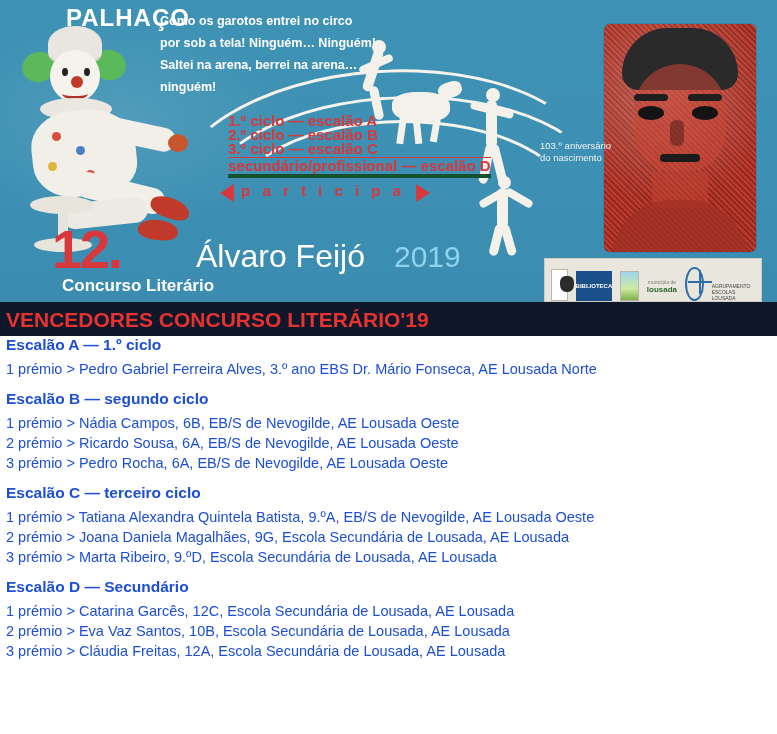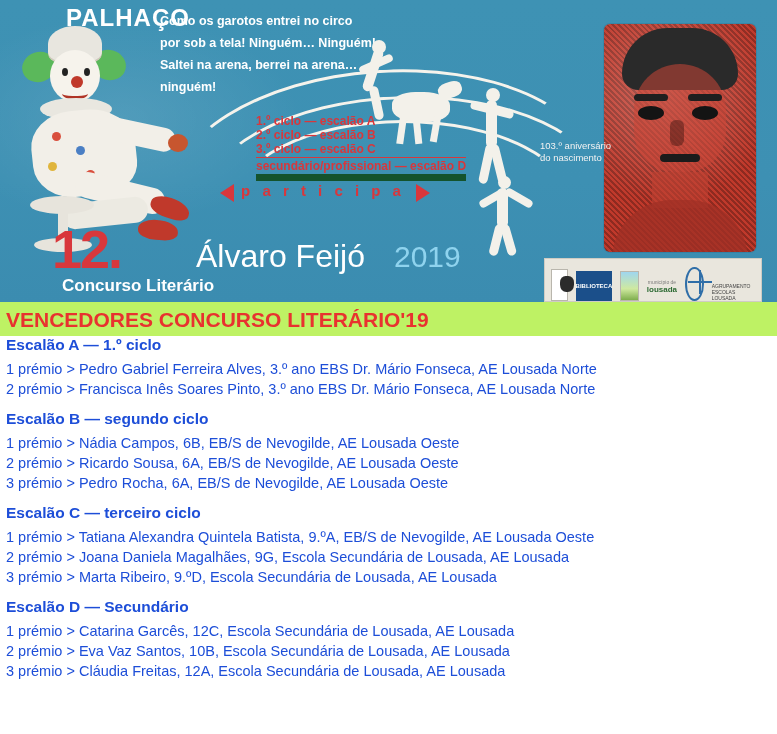--- a/index.html
+++ b/index.html
@@ -226,30 +226,29 @@
   }
   .sw1 { left: 170px; top: 70px; width: 420px; height: 220px; transform: rotate(-4deg); }
   .sw2 { left: 200px; top: 96px; width: 400px; height: 200px; transform: rotate(-2deg); }
   .sw3 { left: 230px; top: 120px; width: 340px; height: 170px; }
 
   
   .ciclos {
     position: absolute;
     left: 228px; top: 114px;
     color: #d8373c;
-    font-size: 12px;
+    font-size: 15px;
     line-height: 14px;
     font-weight: bold;
     z-index: 7;
-    margin-left: 28px;
   }
   .ciclos .c-line { white-space: nowrap; }
   .ciclos .c-sec {
     border-top: 1px solid #d8373c;
-    border-bottom: 7px solid #14532d;
+    border-bottom: 4px solid #14532d;
     padding: 1px 0 1px 0;
     margin-top: 1px;
   }
 
   .participa-wrap {
     position: absolute;
     left: 228px; top: 182px;
     width: 190px;
     z-index: 7;
   }
@@ -448,21 +447,21 @@
   
   .headline {
     position: absolute;
     left: 0; top: 302px;
     width: 777px;
     color: #e8322f;
     font-size: 21px;
     font-weight: bold;
     padding: 6px 0 4px 6px;
     box-sizing: border-box;
-    background: #bef264;
+    background: #0f172a;
   }
 
   
   .results {
     position: absolute;
     left: 0; top: 336px;
     width: 777px;
     padding: 0 6px;
     box-sizing: border-box;
     color: #1d4ed8;
@@ -599,21 +598,20 @@
   </div>
 </div>
 
 <div class="headline">VENCEDORES CONCURSO LITERÁRIO'19</div>
 
 <div class="results">
 
   <div class="group">
     <div class="group-title">Escalão A — 1.º ciclo</div>
     <div class="entry">1 prémio &gt; Pedro Gabriel Ferreira Alves, 3.º ano EBS Dr. Mário Fonseca, AE Lousada Norte</div>
-    <div class="entry">2 prémio &gt; Francisca Inês Soares Pinto, 3.º ano EBS Dr. Mário Fonseca, AE Lousada Norte</div>
   </div>
 
   <div class="group">
     <div class="group-title">Escalão B — segundo ciclo</div>
     <div class="entry">1 prémio &gt; Nádia Campos, 6B, EB/S de Nevogilde, AE Lousada Oeste</div>
     <div class="entry">2 prémio &gt; Ricardo Sousa, 6A, EB/S de Nevogilde, AE Lousada Oeste</div>
     <div class="entry">3 prémio &gt; Pedro Rocha, 6A, EB/S de Nevogilde, AE Lousada Oeste</div>
   </div>
 
   <div class="group">

